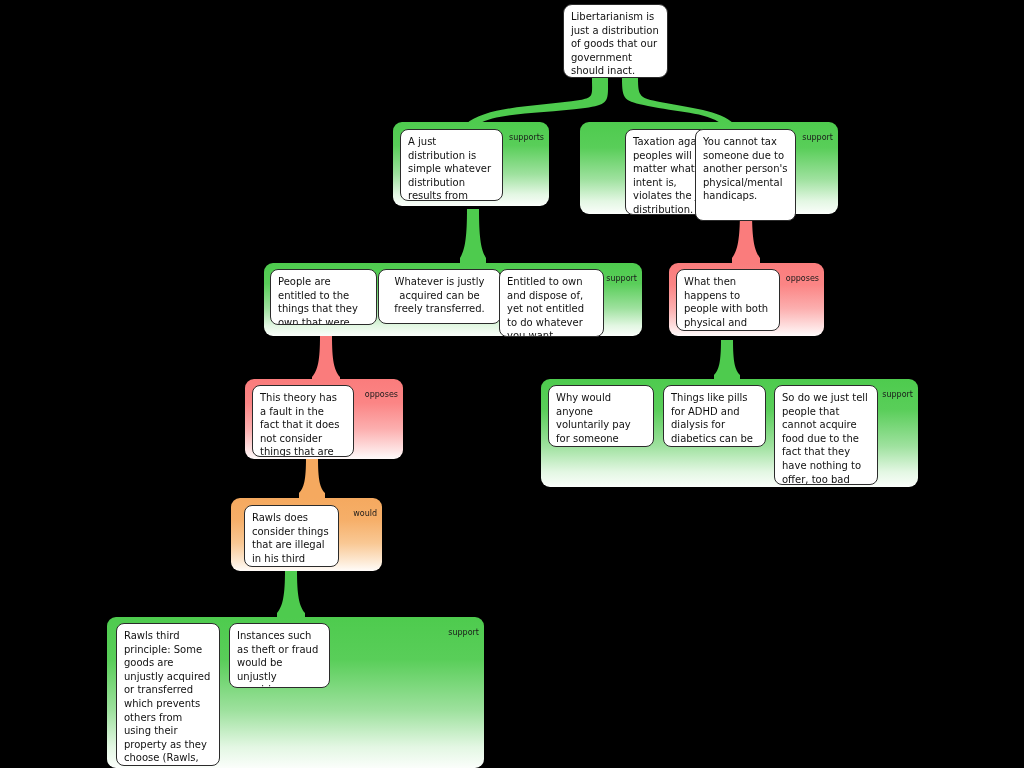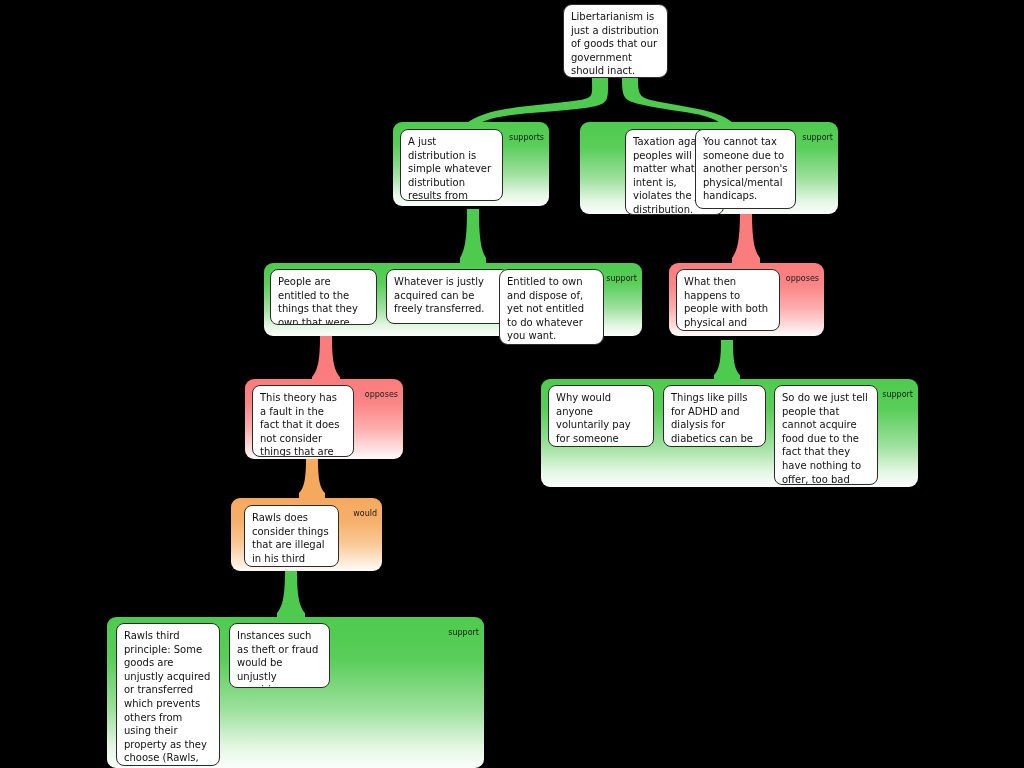--- a/index.html
+++ b/index.html
@@ -147,28 +147,28 @@
 
   <div class="group supports" style="left:393px; top:122px; width:156px; height:84px;">
     <div class="group-label">supports</div>
   </div>
   <div class="card" style="left:400px; top:129px; width:103px; height:72px;">A just distribution is simple whatever distribution results from people's free exchanges.</div>
 
   <div class="group supports" style="left:580px; top:122px; width:258px; height:92px;">
     <div class="group-label">support</div>
   </div>
   <div class="card" style="left:587px; top:129px; width:99px; height:86px;margin-left:38px;">Taxation against peoples will no matter what the intent is, violates the just distribution.</div>
-  <div class="card" style="left:695px; top:129px; width:101px; height:80px;">You cannot tax someone due to another person's physical/mental handicaps.</div>
+  <div class="card" style="left:695px; top:129px; width:101px; height:92px;">You cannot tax someone due to another person's physical/mental handicaps.</div>
 
   <div class="group supports" style="left:264px; top:263px; width:378px; height:73px;">
     <div class="group-label">support</div>
   </div>
   <div class="card" style="left:270px; top:269px; width:107px; height:56px;">People are entitled to the things that they own that were acquired justly.</div>
-  <div class="card" style="left:386px; top:269px; width:123px; height:55px;">Whatever is justly acquired can be freely transferred.</div>
-  <div class="card" style="left:499px; top:269px; width:105px; height:76px;border-radius:9px;">Entitled to own and dispose of, yet not entitled to do whatever you want.</div>
+  <div class="card" style="left:378px; top:269px; width:123px; height:55px;text-align:center;">Whatever is justly acquired can be freely transferred.</div>
+  <div class="card" style="left:499px; top:269px; width:105px; height:68px;">Entitled to own and dispose of, yet not entitled to do whatever you want.</div>
 
   <div class="group opposes" style="left:669px; top:263px; width:155px; height:73px;">
     <div class="group-label">opposes</div>
   </div>
   <div class="card" style="left:676px; top:269px; width:104px; height:62px;">What then happens to people with both physical and mental limitation?</div>
 
   <div class="group supports" style="left:541px; top:379px; width:377px; height:108px;">
     <div class="group-label">support</div>
   </div>
   <div class="card" style="left:548px; top:385px; width:106px; height:62px;">Why would anyone voluntarily pay for someone else's benefit?</div>

